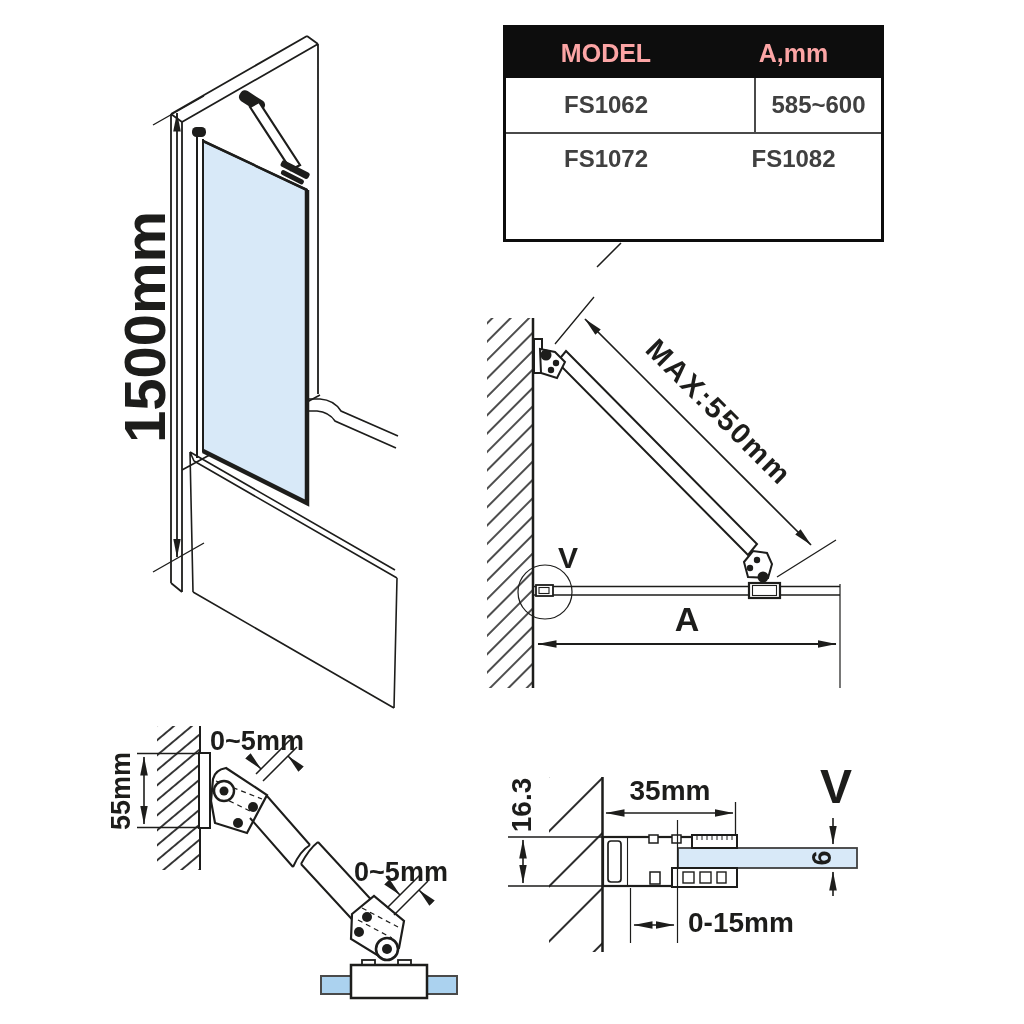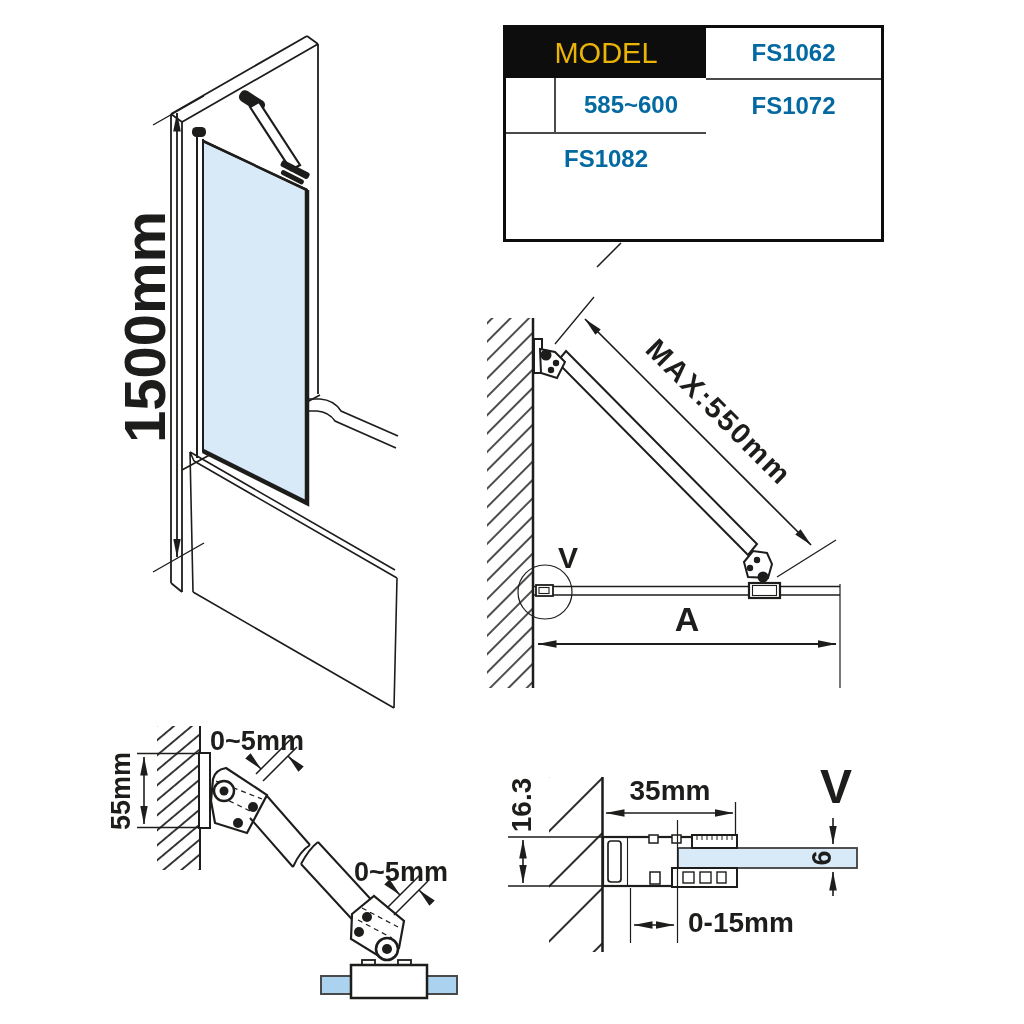--- a/index.html
+++ b/index.html
@@ -11,25 +11,25 @@
   svg text{font-family:"Liberation Sans","DejaVu Sans",sans-serif;font-weight:bold;fill:#1d1d1b;}
   .ln{stroke:#1d1d1b;fill:none;}
   .wf{stroke:#1d1d1b;fill:#ffffff;}
   
   .spec-table{
     position:absolute;left:503px;top:25px;width:375px;height:211px;
     border:3px solid #0d0d0d;background:#ffffff;
     display:grid;grid-template-columns:200px 1fr;grid-template-rows:50px 1fr 1fr 1fr;
   }
   .spec-table .hcell{
-    background:#0d0d0d;color:#eab308;font-weight:normal;font-size:29px;
+    background:#0d0d0d;color:#fca5a5;font-weight:bold;font-size:25px;
     display:flex;align-items:center;justify-content:center;
   }
   .spec-table .cell{
-    color:#0369a1;font-weight:bold;font-size:24px;
+    color:#404040;font-weight:bold;font-size:24px;
     display:flex;align-items:center;justify-content:center;
     border-top:2px solid #4a4a4a;
   }
   .spec-table .cell.c2{border-left:2px solid #4a4a4a;margin-left:48px;}
   .spec-table .row1{border-top:none;}
 </style>
 </head>
 <body>
 
 <svg viewBox="0 0 1024 1024" width="1024" height="1024">
@@ -213,20 +213,21 @@
       <line class="ln" x1="833" y1="818" x2="833" y2="844" stroke-width="1.6" marker-end="url(#arw)"></line>
       <line class="ln" x1="833" y1="896" x2="833" y2="872" stroke-width="1.6" marker-end="url(#arw)"></line>
       <text transform="translate(831 858) rotate(-90)" text-anchor="middle" font-size="27">6</text>
     </g>
     <text x="820" y="803" font-size="48">V</text>
   </g>
 </svg>
 
 <div class="spec-table">
   <div class="hcell">MODEL</div>
+  <div class="hcell">A,mm</div>
 
   <div class="cell row1">FS1062</div>
   <div class="cell row1 c2">585~600</div>
 
   <div class="cell">FS1072</div>
 
   <div class="cell">FS1082</div>
 </div>
 
 </body></html>

